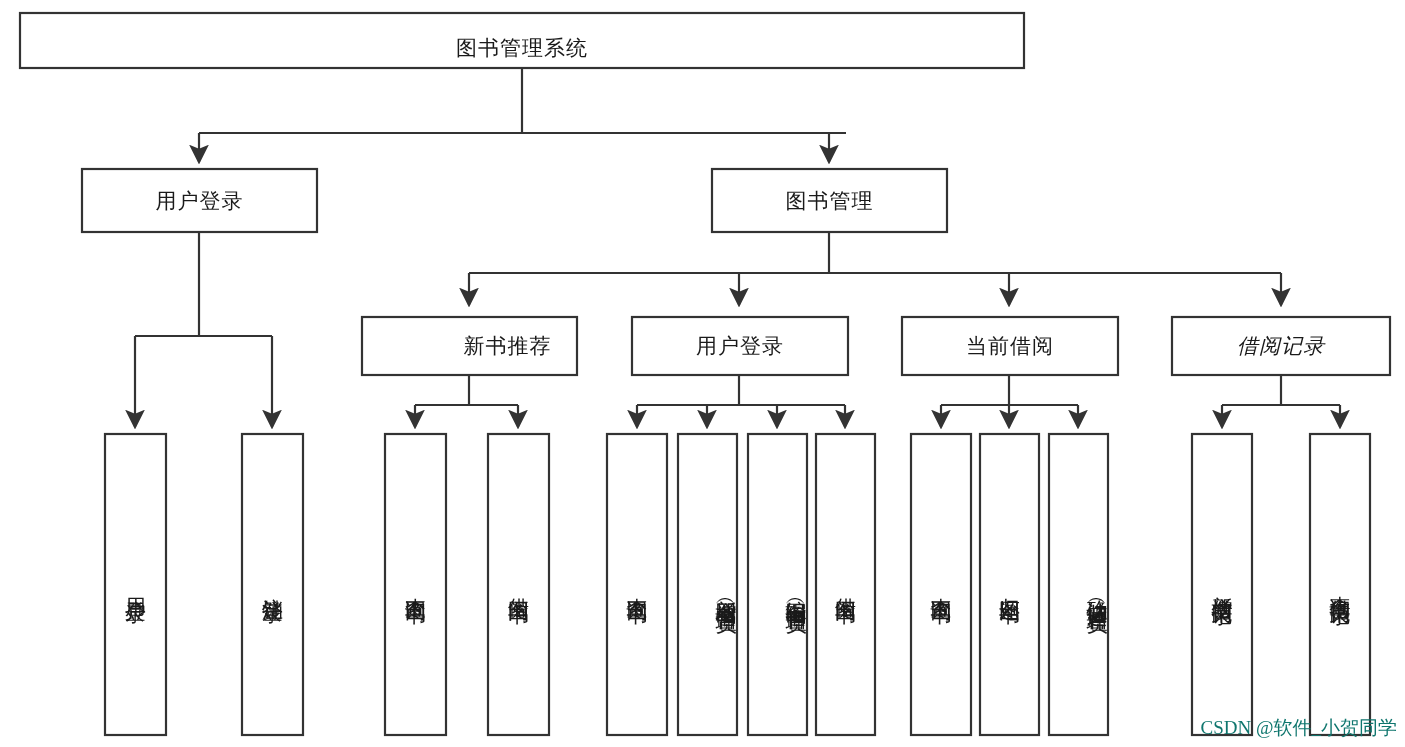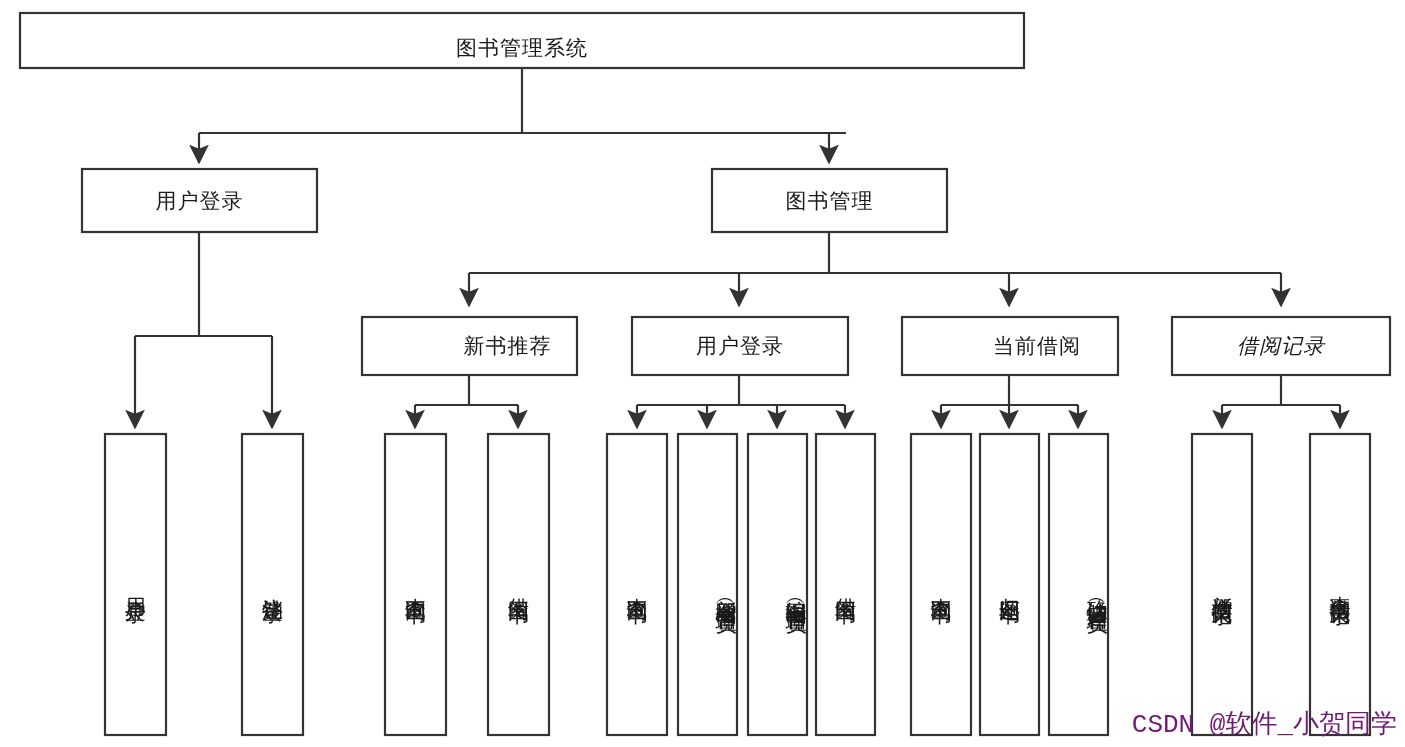--- a/index.html
+++ b/index.html
@@ -46,23 +46,23 @@
     justify-content: center;
     text-align: center;
     font-family: "DejaVu Sans", "Liberation Sans", sans-serif;
     white-space: nowrap;
     pointer-events: none;
   }
   .watermark {
     position: absolute;
     right: 8px;
     bottom: 6px;
-    font-size: 26px;
-    color: #701a75;
-    font-family: Liberation Mono, monospace;
+    font-size: 19px;
+    color: #0f766e;
+    font-family: Liberation Serif, serif;
     white-space: nowrap;
   }
   .hlabel {
     position: absolute;
     display: flex;
     align-items: center;
     justify-content: center;
     font-size: 21px;
     color: #1a1a1a;
     font-family: "DejaVu Sans", "Liberation Sans", sans-serif;
@@ -164,21 +164,21 @@
   <rect class="node-box" x="1310" y="434" width="60" height="301"></rect>
 </svg>
 
 <div class="hlabel" style="left:20px; top:13px; width:1004px; height:69px;">图书管理系统</div>
 
 <div class="hlabel" style="left:82px; top:169px; width:235px; height:63px;">用户登录</div>
 <div class="hlabel" style="left:712px; top:169px; width:235px; height:63px;">图书管理</div>
 
 <div class="hlabel" style="left:362px; top:317px; width:215px; height:58px;padding-left:38px;">新书推荐</div>
 <div class="hlabel" style="left:632px; top:317px; width:216px; height:58px;">用户登录</div>
-<div class="hlabel" style="left:902px; top:317px; width:216px; height:58px;margin-left:27px;">当前借阅</div>
+<div class="hlabel" style="left:902px; top:317px; width:216px; height:58px;">当前借阅</div>
 <div class="hlabel" style="left:1172px; top:317px; width:218px; height:58px;font-style:italic;">借阅记录</div>
 
 <div class="vtext" style="left:105px; top:434px; width:61px; height:301px;">用户登录</div>
 <div class="vtext" style="left:242px; top:434px; width:61px; height:301px;">注销登录</div>
 
 <div class="vtext" style="left:385px; top:434px; width:61px; height:301px;">查询图书</div>
 <div class="vtext" style="left:488px; top:434px; width:61px; height:301px;">借阅图书</div>
 
 <div class="vtext" style="left:607px; top:434px; width:60px; height:301px;">查询图书</div>
 <div class="vtext" style="left:678px; top:434px; width:59px; height:301px; align-items:flex-start; padding-top:14px; box-sizing:border-box;">新增图书（管理员）</div>

